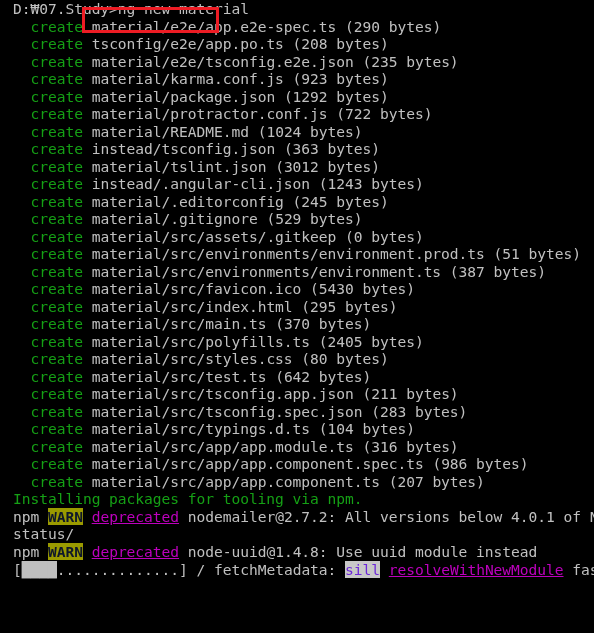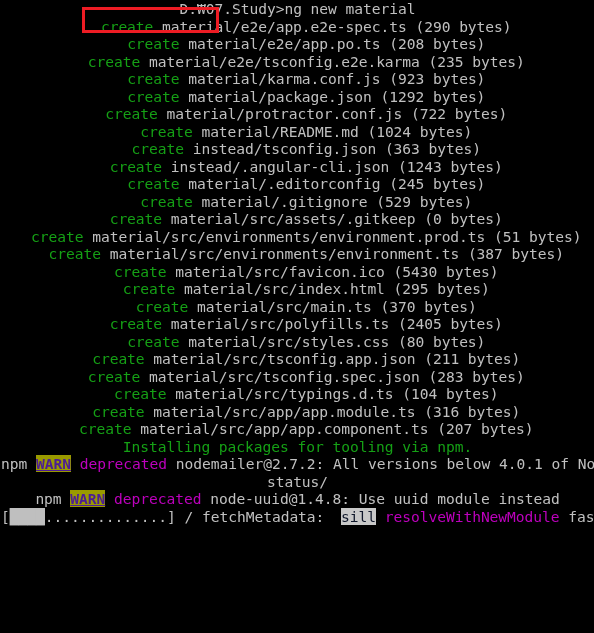--- a/index.html
+++ b/index.html
@@ -23,37 +23,34 @@
     overflow: hidden;
   }
   .term-line {
     font-family: "DejaVu Sans Mono", "Liberation Mono", monospace;
     font-size: 14.6px;
     line-height: 17.52px;
     height: 17.52px;
     white-space: pre;
     letter-spacing: -0.05px;
     color: #c0c0c0;
-    padding-left: 1px;
-    text-align: center;
+    padding-left: 13px;
   }
   .c-white   { color: #c0c0c0; }
   .c-green   { color: #15a015; margin-top: 16px; }
-  .c-magenta { color: #bd00bd; }
+  .c-magenta { color: #bd00bd; text-decoration: underline; }
   .c-gray    { color: #bfbfbf; }
   .bg-warn {
     background: #9a9a00;
-    color: #4c1d95;
+    color: #0f172a;
     font-weight: bold;
-    text-decoration: underline;
   }
   .bg-sill {
     background: #c8c8c8;
-    color: #0f172a;
-    margin-left: 8px;
+    color: #6d28d9;
   }
   .bar-fill {
     background: #bfbfbf;
     color: #bfbfbf;
   }
   
   #cmd-highlight {
     position: absolute;
     left: 82px;
     top: 7px;
@@ -66,42 +63,45 @@
 </style>
 </head>
 <body>
 
 <div id="terminal">
 
   <div class="term-line"><span class="c-white">D:₩07.Study</span><span class="c-white">&gt;</span><span class="c-white">ng new material</span></div>
 
   <div id="file-list">
       <div class="term-line"><span class="c-white">  </span><span class="c-green">create</span><span class="c-white"> </span><span class="c-white">material/e2e/app.e2e-spec.ts</span><span class="c-white"> </span><span class="c-white">(290 bytes)</span></div>
-      <div class="term-line"><span class="c-white">  </span><span class="c-green">create</span><span class="c-white"> </span><span class="c-white">material/e2e/app.po.ts</span><span class="c-white"> </span><span class="c-white">(208 bytes)</span></div>
-      <div class="term-line"><span class="c-white">  </span><span class="c-green">create</span><span class="c-white"> </span><span class="c-white">material/e2e/tsconfig.e2e.karma</span><span class="c-white"> </span><span class="c-white">(235 bytes)</span></div>
+      <div class="term-line"><span class="c-white">  </span><span class="c-green">create</span><span class="c-white"> </span><span class="c-white">tsconfig/e2e/app.po.ts</span><span class="c-white"> </span><span class="c-white">(208 bytes)</span></div>
+      <div class="term-line"><span class="c-white">  </span><span class="c-green">create</span><span class="c-white"> </span><span class="c-white">material/e2e/tsconfig.e2e.json</span><span class="c-white"> </span><span class="c-white">(235 bytes)</span></div>
       <div class="term-line"><span class="c-white">  </span><span class="c-green">create</span><span class="c-white"> </span><span class="c-white">material/karma.conf.js</span><span class="c-white"> </span><span class="c-white">(923 bytes)</span></div>
       <div class="term-line"><span class="c-white">  </span><span class="c-green">create</span><span class="c-white"> </span><span class="c-white">material/package.json</span><span class="c-white"> </span><span class="c-white">(1292 bytes)</span></div>
       <div class="term-line"><span class="c-white">  </span><span class="c-green">create</span><span class="c-white"> </span><span class="c-white">material/protractor.conf.js</span><span class="c-white"> </span><span class="c-white">(722 bytes)</span></div>
       <div class="term-line"><span class="c-white">  </span><span class="c-green">create</span><span class="c-white"> </span><span class="c-white">material/README.md</span><span class="c-white"> </span><span class="c-white">(1024 bytes)</span></div>
       <div class="term-line"><span class="c-white">  </span><span class="c-green">create</span><span class="c-white"> </span><span class="c-white">instead/tsconfig.json</span><span class="c-white"> </span><span class="c-white">(363 bytes)</span></div>
+      <div class="term-line"><span class="c-white">  </span><span class="c-green">create</span><span class="c-white"> </span><span class="c-white">material/tslint.json</span><span class="c-white"> </span><span class="c-white">(3012 bytes)</span></div>
       <div class="term-line"><span class="c-white">  </span><span class="c-green">create</span><span class="c-white"> </span><span class="c-white">instead/.angular-cli.json</span><span class="c-white"> </span><span class="c-white">(1243 bytes)</span></div>
       <div class="term-line"><span class="c-white">  </span><span class="c-green">create</span><span class="c-white"> </span><span class="c-white">material/.editorconfig</span><span class="c-white"> </span><span class="c-white">(245 bytes)</span></div>
       <div class="term-line"><span class="c-white">  </span><span class="c-green">create</span><span class="c-white"> </span><span class="c-white">material/.gitignore</span><span class="c-white"> </span><span class="c-white">(529 bytes)</span></div>
       <div class="term-line"><span class="c-white">  </span><span class="c-green">create</span><span class="c-white"> </span><span class="c-white">material/src/assets/.gitkeep</span><span class="c-white"> </span><span class="c-white">(0 bytes)</span></div>
       <div class="term-line"><span class="c-white">  </span><span class="c-green">create</span><span class="c-white"> </span><span class="c-white">material/src/environments/environment.prod.ts</span><span class="c-white"> </span><span class="c-white">(51 bytes)</span></div>
       <div class="term-line"><span class="c-white">  </span><span class="c-green">create</span><span class="c-white"> </span><span class="c-white">material/src/environments/environment.ts</span><span class="c-white"> </span><span class="c-white">(387 bytes)</span></div>
       <div class="term-line"><span class="c-white">  </span><span class="c-green">create</span><span class="c-white"> </span><span class="c-white">material/src/favicon.ico</span><span class="c-white"> </span><span class="c-white">(5430 bytes)</span></div>
       <div class="term-line"><span class="c-white">  </span><span class="c-green">create</span><span class="c-white"> </span><span class="c-white">material/src/index.html</span><span class="c-white"> </span><span class="c-white">(295 bytes)</span></div>
       <div class="term-line"><span class="c-white">  </span><span class="c-green">create</span><span class="c-white"> </span><span class="c-white">material/src/main.ts</span><span class="c-white"> </span><span class="c-white">(370 bytes)</span></div>
       <div class="term-line"><span class="c-white">  </span><span class="c-green">create</span><span class="c-white"> </span><span class="c-white">material/src/polyfills.ts</span><span class="c-white"> </span><span class="c-white">(2405 bytes)</span></div>
       <div class="term-line"><span class="c-white">  </span><span class="c-green">create</span><span class="c-white"> </span><span class="c-white">material/src/styles.css</span><span class="c-white"> </span><span class="c-white">(80 bytes)</span></div>
+      <div class="term-line"><span class="c-white">  </span><span class="c-green">create</span><span class="c-white"> </span><span class="c-white">material/src/test.ts</span><span class="c-white"> </span><span class="c-white">(642 bytes)</span></div>
       <div class="term-line"><span class="c-white">  </span><span class="c-green">create</span><span class="c-white"> </span><span class="c-white">material/src/tsconfig.app.json</span><span class="c-white"> </span><span class="c-white">(211 bytes)</span></div>
       <div class="term-line"><span class="c-white">  </span><span class="c-green">create</span><span class="c-white"> </span><span class="c-white">material/src/tsconfig.spec.json</span><span class="c-white"> </span><span class="c-white">(283 bytes)</span></div>
       <div class="term-line"><span class="c-white">  </span><span class="c-green">create</span><span class="c-white"> </span><span class="c-white">material/src/typings.d.ts</span><span class="c-white"> </span><span class="c-white">(104 bytes)</span></div>
       <div class="term-line"><span class="c-white">  </span><span class="c-green">create</span><span class="c-white"> </span><span class="c-white">material/src/app/app.module.ts</span><span class="c-white"> </span><span class="c-white">(316 bytes)</span></div>
+      <div class="term-line"><span class="c-white">  </span><span class="c-green">create</span><span class="c-white"> </span><span class="c-white">material/src/app/app.component.spec.ts</span><span class="c-white"> </span><span class="c-white">(986 bytes)</span></div>
       <div class="term-line"><span class="c-white">  </span><span class="c-green">create</span><span class="c-white"> </span><span class="c-white">material/src/app/app.component.ts</span><span class="c-white"> </span><span class="c-white">(207 bytes)</span></div>
     </div>
 
   <div class="term-line"><span class="c-green">Installing packages for tooling via npm.</span></div>
 
   <div id="warn-list">
       <div class="term-line"><span class="c-white">npm</span><span class="c-white"> </span><span class="bg-warn">WARN</span><span class="c-white"> </span><span class="c-magenta">deprecated</span><span class="c-white"> </span><span class="c-white">nodemailer@2.7.2: All versions below 4.0.1 of Nodemail</span></div>
       <div class="term-line"><span class="c-white">status/</span></div>
       <div class="term-line"><span class="c-white">npm</span><span class="c-white"> </span><span class="bg-warn">WARN</span><span class="c-white"> </span><span class="c-magenta">deprecated</span><span class="c-white"> </span><span class="c-white">node-uuid@1.4.8: Use uuid module instead</span></div>
     </div>

